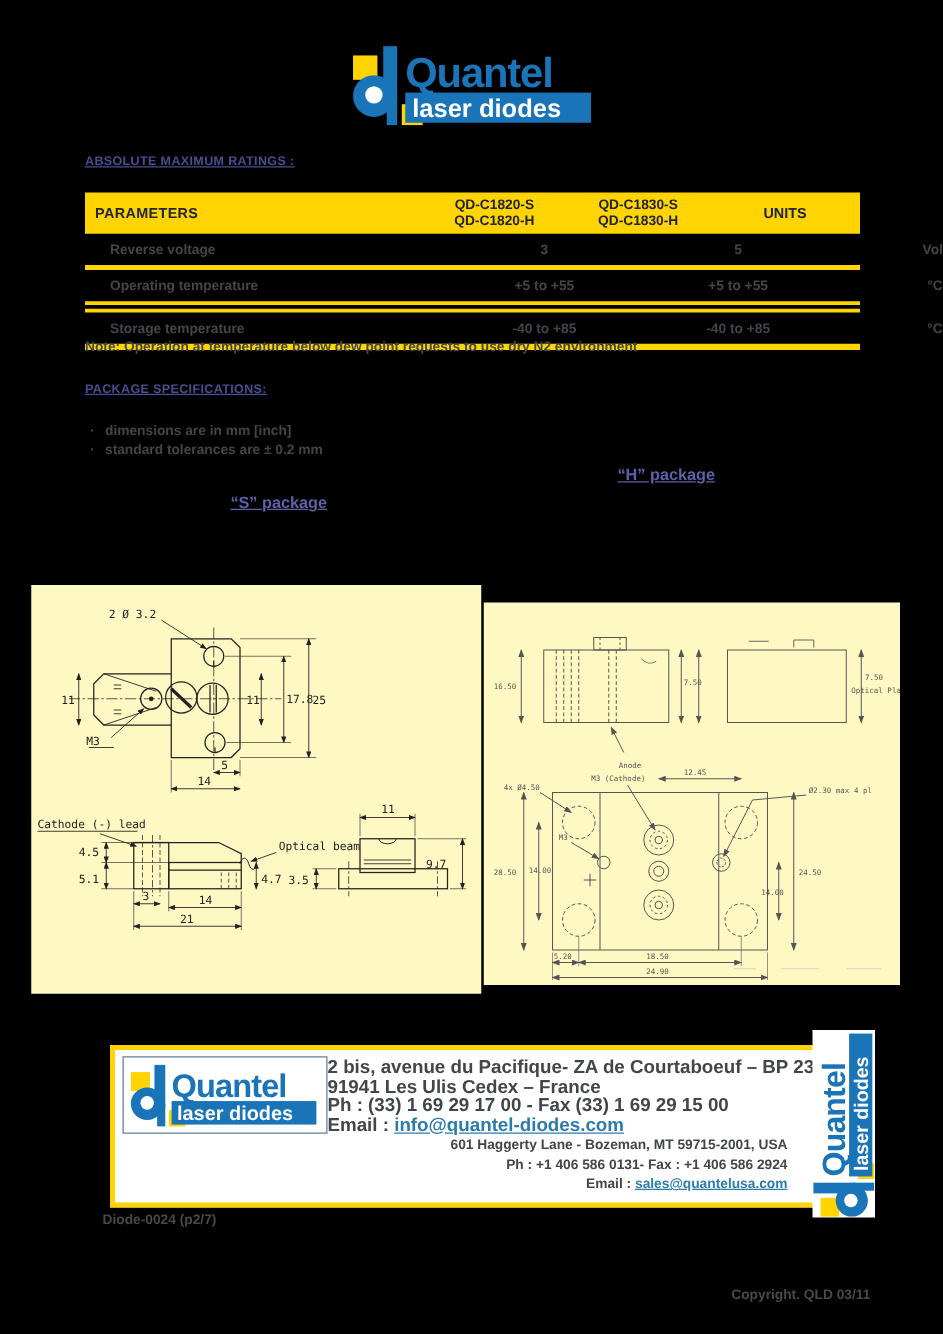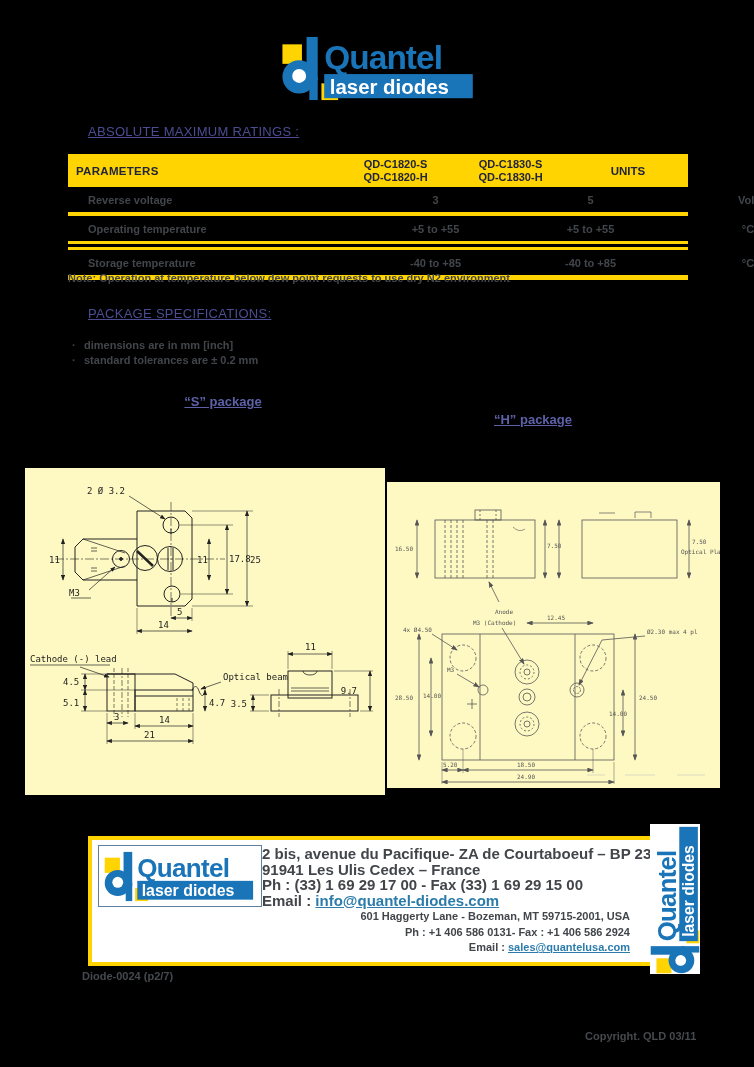--- a/index.html
+++ b/index.html
@@ -2,21 +2,21 @@
 <html><head>
 <meta charset="utf-8">
 <style>
   * { margin:0; padding:0; box-sizing:border-box; }
   html,body { background:#000; }
   body { font-family:"Liberation Sans", sans-serif; }
   .canvas { position:relative; width:754px; height:1067px; background:#000; overflow:hidden; }
   .abs { position:absolute; }
 
   
-  .sec-title { font-size:13px; font-weight:normal; color:#4b4d93; text-decoration:underline; letter-spacing:.3px;margin-left:20px; }
+  .sec-title { font-size:10px; font-weight:bold; color:#4b4d93; text-decoration:underline; letter-spacing:.3px; }
   .pkg-label { font-size:13px; font-weight:bold; color:#5d61a8; text-decoration:underline; text-align:center; width:130px; }
 
   
   .tbl { left:68px; top:154px; width:620px; }
   .tbl-head { background:#ffd400; display:grid; grid-template-columns:270px 115px 115px 120px; align-items:center; height:33px; color:#22243a; font-weight:bold; }
   .tbl-head .c1 { padding-left:8px; font-size:11.5px; letter-spacing:.3px; }
   .th-models { text-align:center; font-size:11px; line-height:13px; }
   .th-units { text-align:center; font-size:11.5px; }
   .tbl-row { display:grid; grid-template-columns:270px 115px 115px 120px; align-items:center; height:25px; color:#42464b; font-weight:bold; font-size:11px;gap:40px; }
   .tbl-row .c1 { padding-left:20px; }
@@ -117,21 +117,21 @@
   <div class="abs note">Note: Operation at temperature below dew point requests to use dry N2 environment</div>
 
   <div class="abs sec-title" style="left:68px; top:306px;">PACKAGE SPECIFICATIONS:</div>
 
   <ul class="abs bullets">
     <li>dimensions are in mm  [inch]</li>
     <li>standard tolerances are ± 0.2 mm</li>
   </ul>
 
   <div class="abs pkg-label" style="left:158px; top:394px;">“S” package</div>
-  <div class="abs pkg-label" style="left:468px; top:412px;">“H” package</div>
+  <div class="abs pkg-label" style="left:468px; top:372px;">“H” package</div>
 
   <div class="abs draw draw-s">
     <svg width="360" height="327" viewBox="0 0 360 327">
       <defs>
         <marker id="se" markerWidth="8" markerHeight="6" refX="7" refY="3" orient="auto">
             <path d="M0,0L8,3L0,6Z" fill="#222"></path>
           </marker>
         <marker id="sa" markerWidth="8" markerHeight="6" refX="1" refY="3" orient="auto">
             <path d="M8,0L0,3L8,6Z" fill="#222"></path>
           </marker>

